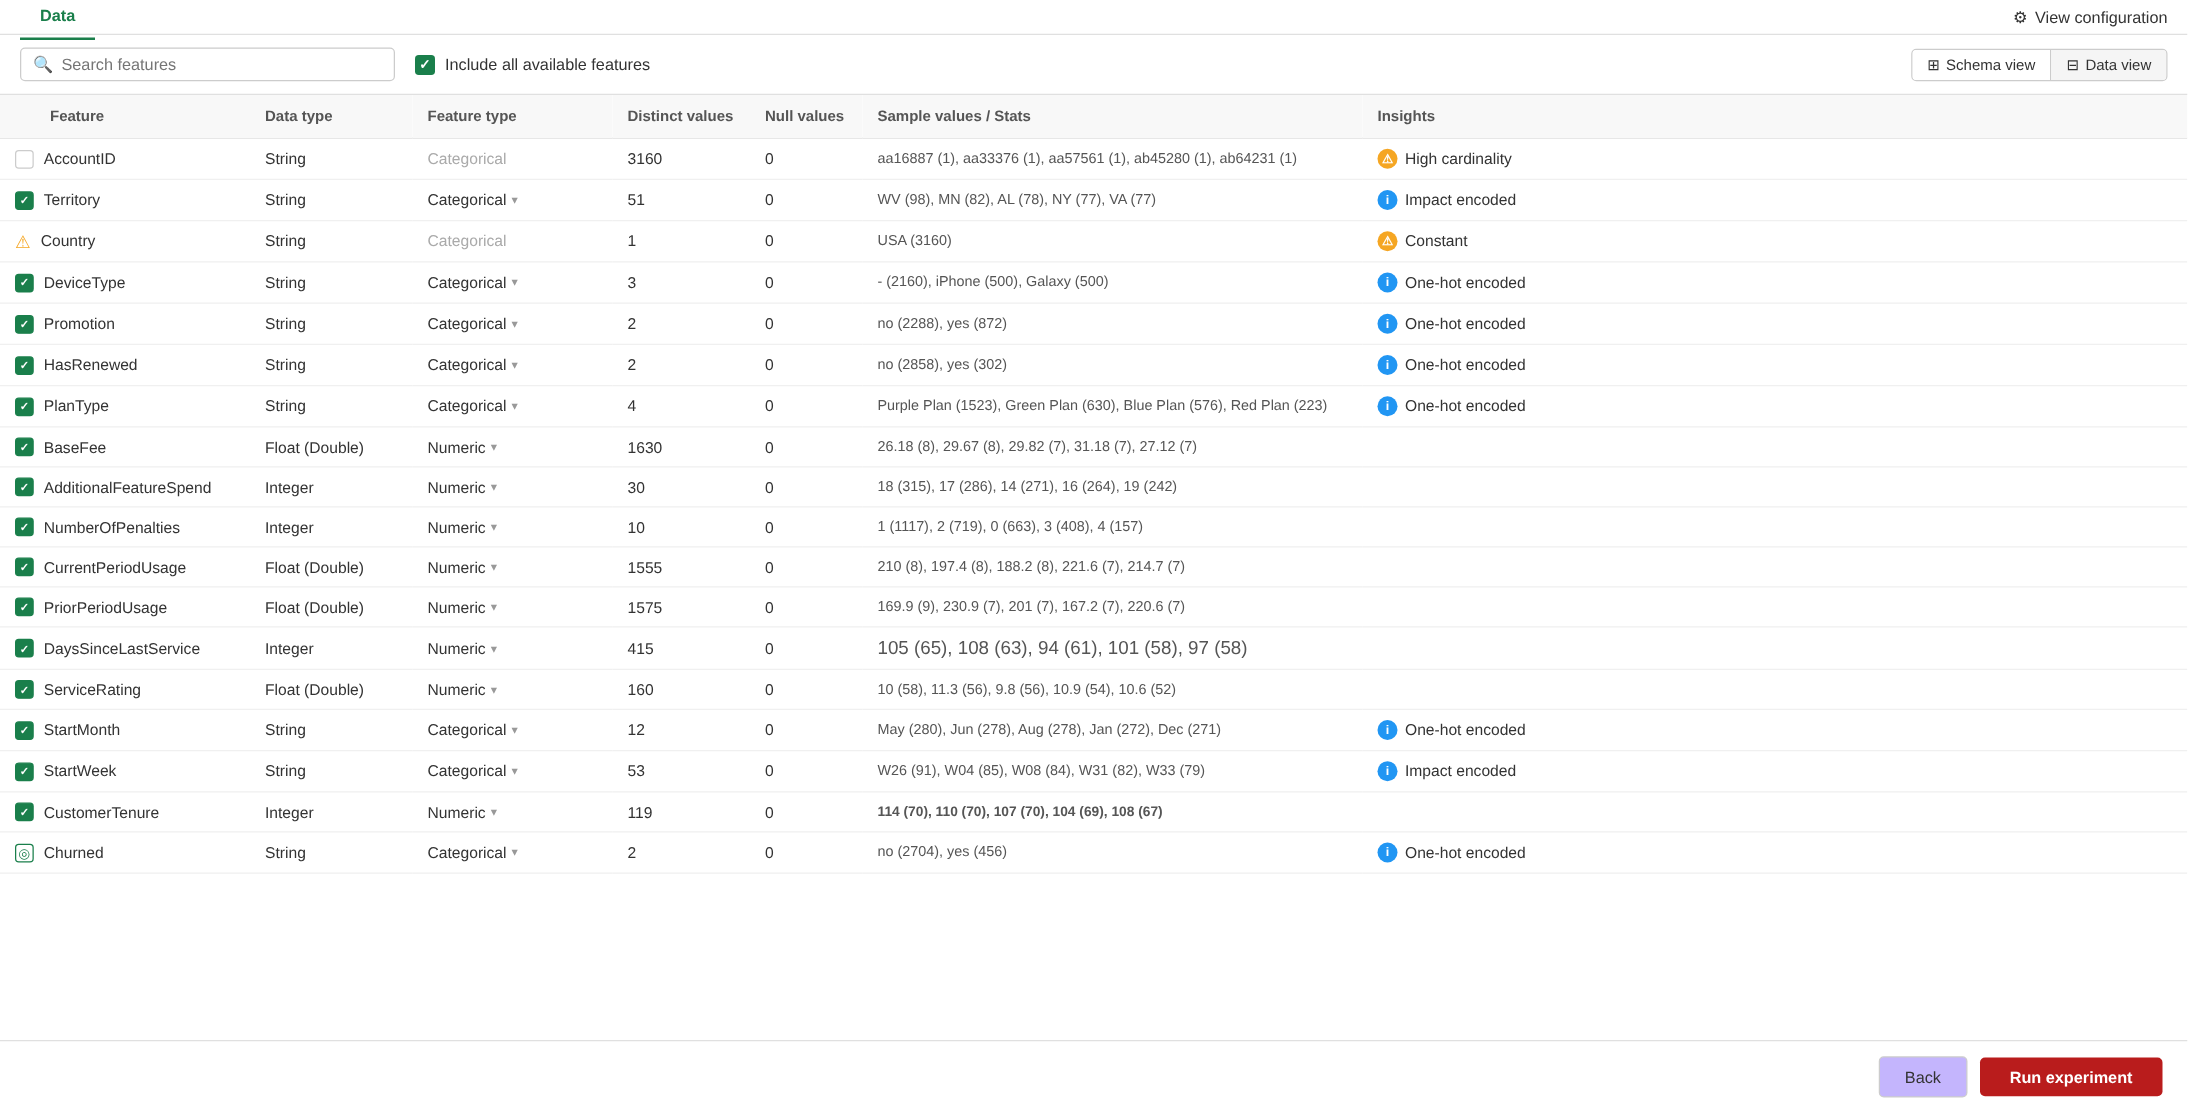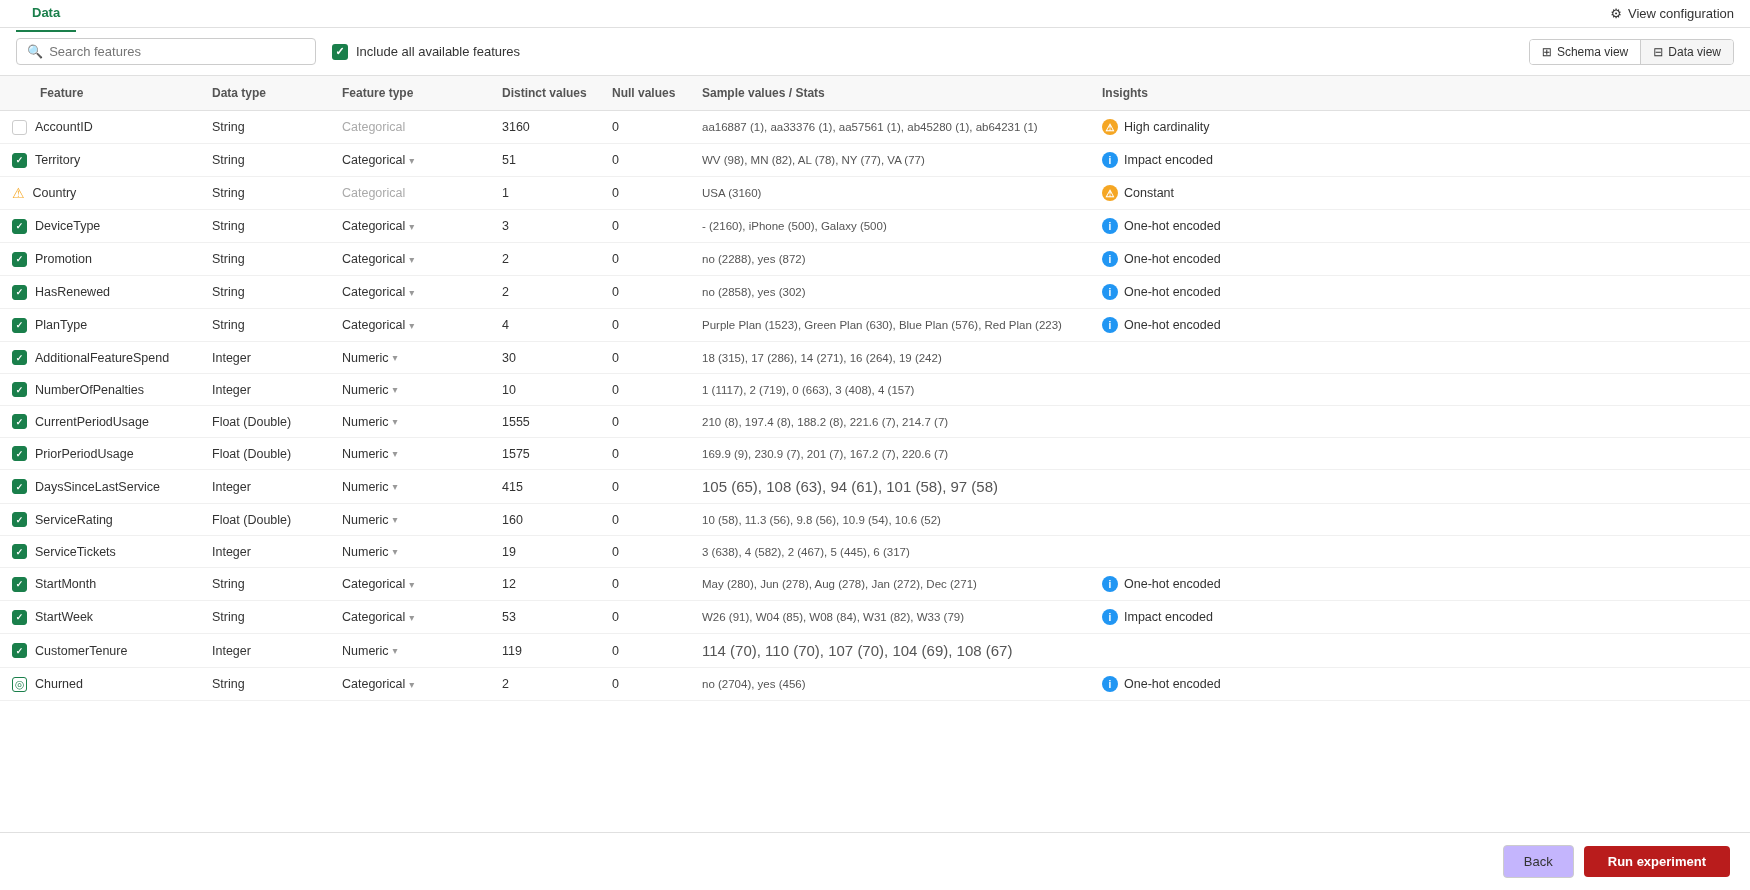--- a/index.html
+++ b/index.html
@@ -272,20 +272,39 @@
             <div class="insight-cell">
       <div class="insight-icon info">i</div>
       <span>One-hot encoded</span>
     </div>
           </td>
   </tr>
         <tr>
     <td class="col-feature">
       <div class="feature-cell">
         <div class="row-checkbox checked"></div>
+        <span>BaseFee</span>
+      </div>
+    </td>
+    <td class="col-datatype">Float (Double)</td>
+    <td class="col-featuretype">
+      <div class="feature-type-cell">
+        <span class="">Numeric</span>
+        <span class="chevron">▾</span>
+      </div>
+    </td>
+    <td class="col-distinct">1630</td>
+    <td class="col-null">0</td>
+    <td class="col-sample" style="font-size:11.5px;color:#555;">26.18 (8), 29.67 (8), 29.82 (7), 31.18 (7), 27.12 (7)</td>
+    <td class="col-insights"></td>
+  </tr>
+        <tr>
+    <td class="col-feature">
+      <div class="feature-cell">
+        <div class="row-checkbox checked"></div>
         <span>AdditionalFeatureSpend</span>
       </div>
     </td>
     <td class="col-datatype">Integer</td>
     <td class="col-featuretype">
       <div class="feature-type-cell">
         <span class="">Numeric</span>
         <span class="chevron">▾</span>
       </div>
     </td>
@@ -386,100 +405,81 @@
     </td>
     <td class="col-distinct">160</td>
     <td class="col-null">0</td>
     <td class="col-sample" style="font-size:11.5px;color:#555;">10 (58), 11.3 (56), 9.8 (56), 10.9 (54), 10.6 (52)</td>
     <td class="col-insights"></td>
   </tr>
         <tr>
     <td class="col-feature">
       <div class="feature-cell">
         <div class="row-checkbox checked"></div>
-        <span>ServiceTickets</span>
+        <span>StartMonth</span>
+      </div>
+    </td>
+    <td class="col-datatype">String</td>
+    <td class="col-featuretype">
+      <div class="feature-type-cell">
+        <span class="">Categorical</span>
+        <span class="chevron">▾</span>
+      </div>
+    </td>
+    <td class="col-distinct">12</td>
+    <td class="col-null">0</td>
+    <td class="col-sample" style="font-size:11.5px;color:#555;">May (280), Jun (278), Aug (278), Jan (272), Dec (271)</td>
+    <td class="col-insights">
+            <div class="insight-cell">
+      <div class="insight-icon info">i</div>
+      <span>One-hot encoded</span>
+    </div>
+          </td>
+  </tr>
+        <tr>
+    <td class="col-feature">
+      <div class="feature-cell">
+        <div class="row-checkbox checked"></div>
+        <span>StartWeek</span>
+      </div>
+    </td>
+    <td class="col-datatype">String</td>
+    <td class="col-featuretype">
+      <div class="feature-type-cell">
+        <span class="">Categorical</span>
+        <span class="chevron">▾</span>
+      </div>
+    </td>
+    <td class="col-distinct">53</td>
+    <td class="col-null">0</td>
+    <td class="col-sample" style="font-size:11.5px;color:#555;">W26 (91), W04 (85), W08 (84), W31 (82), W33 (79)</td>
+    <td class="col-insights">
+            <div class="insight-cell">
+      <div class="insight-icon info">i</div>
+      <span>Impact encoded</span>
+    </div>
+          </td>
+  </tr>
+        <tr>
+    <td class="col-feature">
+      <div class="feature-cell">
+        <div class="row-checkbox checked"></div>
+        <span>CustomerTenure</span>
       </div>
     </td>
     <td class="col-datatype">Integer</td>
     <td class="col-featuretype">
       <div class="feature-type-cell">
         <span class="">Numeric</span>
         <span class="chevron">▾</span>
       </div>
     </td>
-    <td class="col-distinct">19</td>
-    <td class="col-null">0</td>
-    <td class="col-sample" style="font-size:11.5px;color:#555;">3 (638), 4 (582), 2 (467), 5 (445), 6 (317)</td>
-    <td class="col-insights"></td>
-  </tr>
-        <tr>
-    <td class="col-feature">
-      <div class="feature-cell">
-        <div class="row-checkbox checked"></div>
-        <span>StartMonth</span>
-      </div>
-    </td>
-    <td class="col-datatype">String</td>
-    <td class="col-featuretype">
-      <div class="feature-type-cell">
-        <span class="">Categorical</span>
-        <span class="chevron">▾</span>
-      </div>
-    </td>
-    <td class="col-distinct">12</td>
-    <td class="col-null">0</td>
-    <td class="col-sample" style="font-size:11.5px;color:#555;">May (280), Jun (278), Aug (278), Jan (272), Dec (271)</td>
-    <td class="col-insights">
-            <div class="insight-cell">
-      <div class="insight-icon info">i</div>
-      <span>One-hot encoded</span>
-    </div>
-          </td>
-  </tr>
-        <tr>
-    <td class="col-feature">
-      <div class="feature-cell">
-        <div class="row-checkbox checked"></div>
-        <span>StartWeek</span>
-      </div>
-    </td>
-    <td class="col-datatype">String</td>
-    <td class="col-featuretype">
-      <div class="feature-type-cell">
-        <span class="">Categorical</span>
-        <span class="chevron">▾</span>
-      </div>
-    </td>
-    <td class="col-distinct">53</td>
-    <td class="col-null">0</td>
-    <td class="col-sample" style="font-size:11.5px;color:#555;">W26 (91), W04 (85), W08 (84), W31 (82), W33 (79)</td>
-    <td class="col-insights">
-            <div class="insight-cell">
-      <div class="insight-icon info">i</div>
-      <span>Impact encoded</span>
-    </div>
-          </td>
-  </tr>
-        <tr>
-    <td class="col-feature">
-      <div class="feature-cell">
-        <div class="row-checkbox checked"></div>
-        <span>CustomerTenure</span>
-      </div>
-    </td>
-    <td class="col-datatype">Integer</td>
-    <td class="col-featuretype">
-      <div class="feature-type-cell">
-        <span class="">Numeric</span>
-        <span class="chevron">▾</span>
-      </div>
-    </td>
     <td class="col-distinct">119</td>
     <td class="col-null">0</td>
-    <td class="col-sample" style="font-size:15px;color:#555;">114 (70), 110 (70), 107 (70), 104 (69), 108 (67)</td>
+    <td class="col-sample" style="font-size:11px;color:#555;font-weight:bold;">114 (70), 110 (70), 107 (70), 104 (69), 108 (67)</td>
     <td class="col-insights"></td>
   </tr>
         <tr>
     <td class="col-feature">
       <div class="feature-cell">
         <div class="row-checkbox target"></div>
         <span>Churned</span>
       </div>
     </td>
     <td class="col-datatype">String</td>

